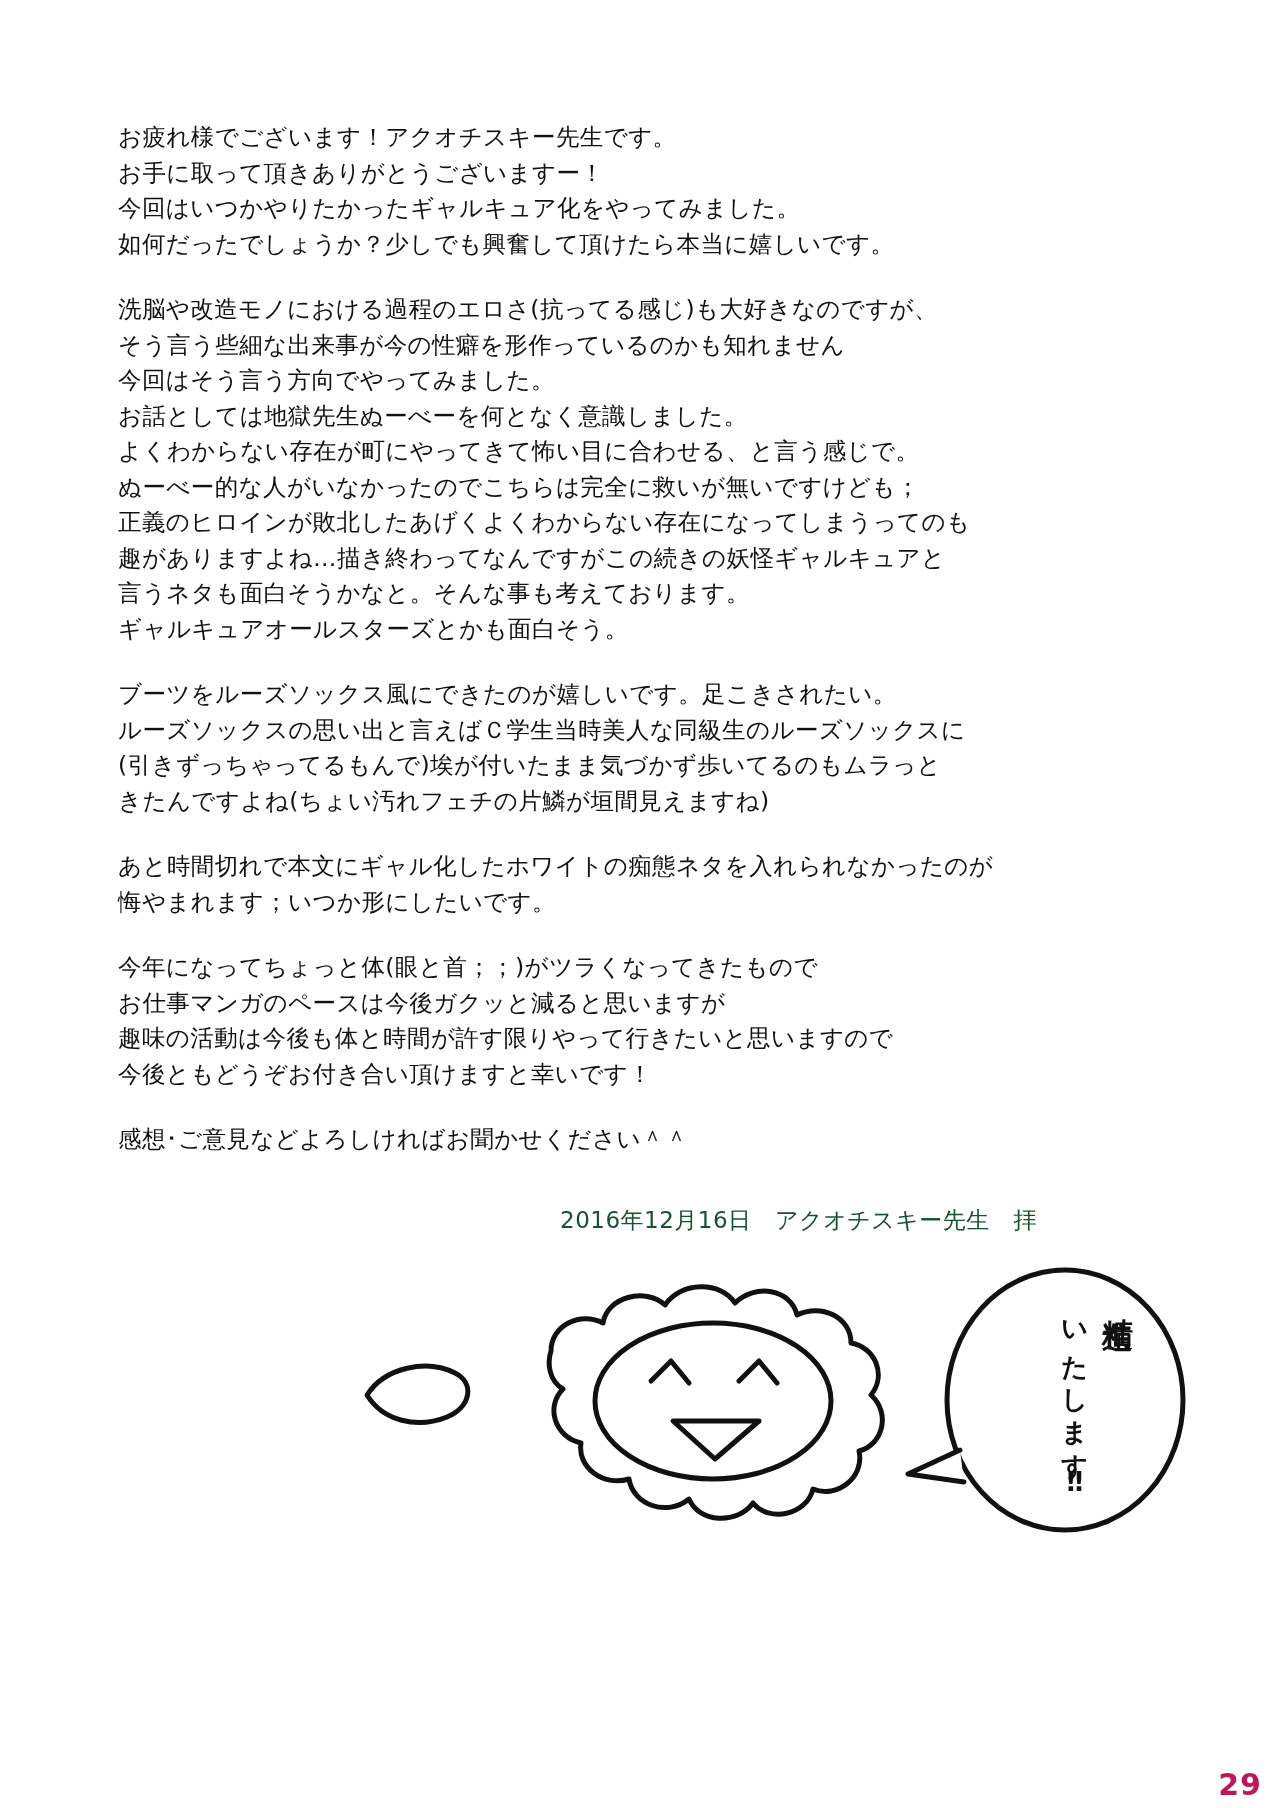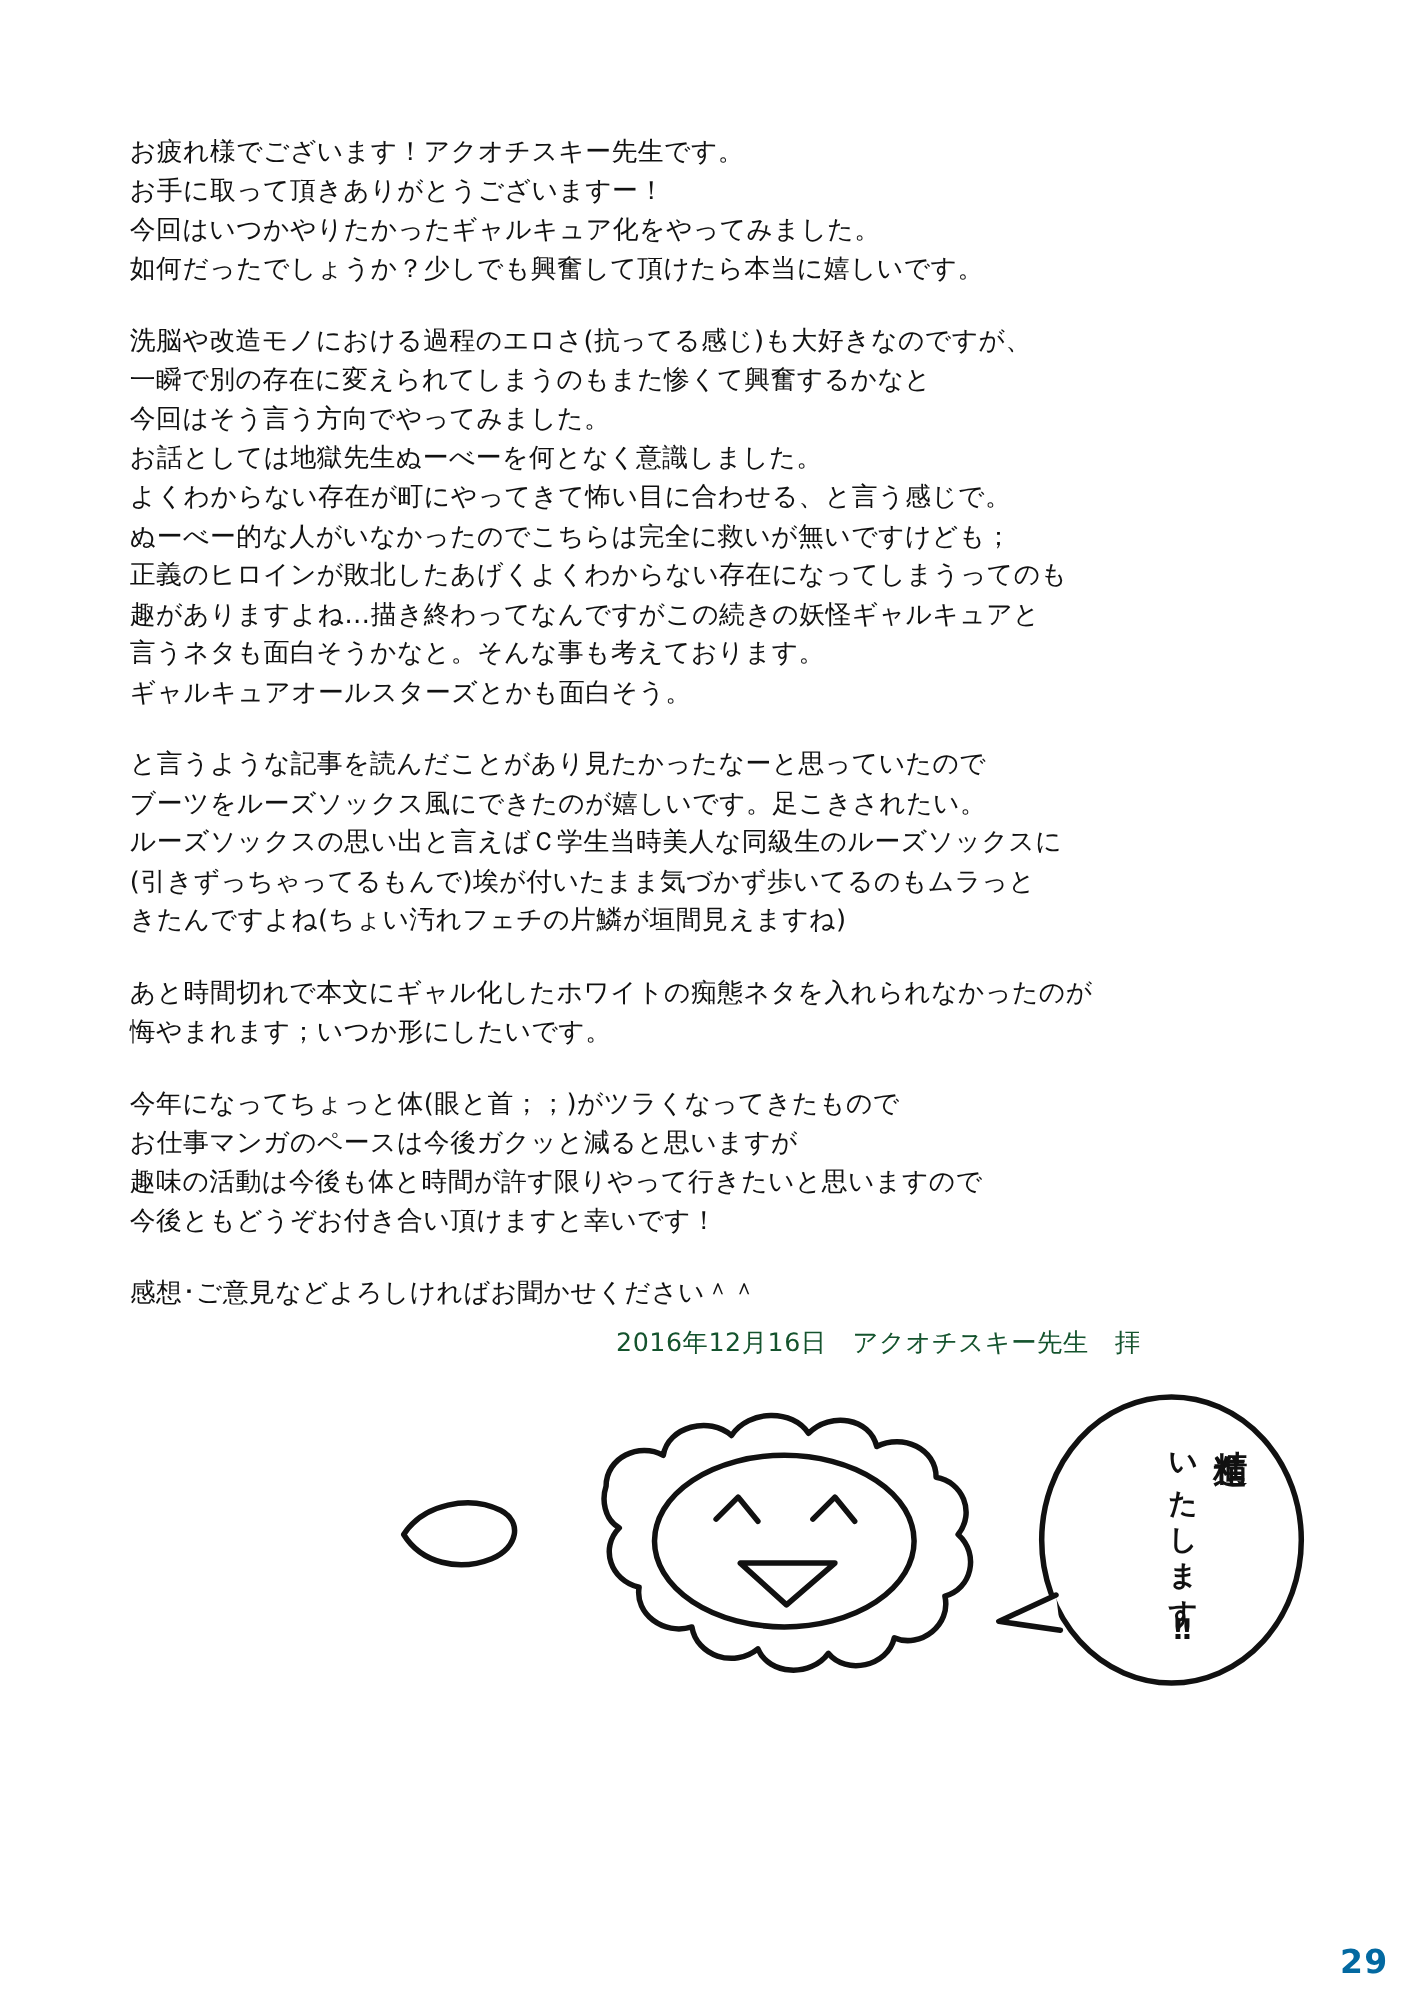--- a/index.html
+++ b/index.html
@@ -55,21 +55,21 @@
     top: 1255px;
     width: 760px;
     height: 300px;
   }
   .page-number {
     position: absolute;
     right: 18px;
     bottom: 6px;
     font-size: 30px;
     font-weight: bold;
-    color: #0369a1;
+    color: #be185d;
     letter-spacing: 1px;
   }
   .bubble-text {
     position: absolute;
     left: 1000px;
     top: 1290px;
     width: 140px;
     height: 230px;
   }
   .vtext {
@@ -93,33 +93,32 @@
 
     <div class="para">
       <div class="line">お疲れ様でございます！アクオチスキー先生です。</div>
       <div class="line">お手に取って頂きありがとうございますー！</div>
       <div class="line">今回はいつかやりたかったギャルキュア化をやってみました。</div>
       <div class="line">如何だったでしょうか？少しでも興奮して頂けたら本当に嬉しいです。</div>
     </div>
 
     <div class="para">
       <div class="line">洗脳や改造モノにおける過程のエロさ(抗ってる感じ)も大好きなのですが、</div>
-      <div class="line">一瞬で別の存在に変えられてしまうのもまた惨くて興奮するかなと</div>
+      <div class="line">そう言う些細な出来事が今の性癖を形作っているのかも知れません</div>
       <div class="line">今回はそう言う方向でやってみました。</div>
       <div class="line">お話としては地獄先生ぬーべーを何となく意識しました。</div>
       <div class="line">よくわからない存在が町にやってきて怖い目に合わせる、と言う感じで。</div>
       <div class="line">ぬーべー的な人がいなかったのでこちらは完全に救いが無いですけども；</div>
       <div class="line">正義のヒロインが敗北したあげくよくわからない存在になってしまうってのも</div>
       <div class="line">趣がありますよね…描き終わってなんですがこの続きの妖怪ギャルキュアと</div>
       <div class="line">言うネタも面白そうかなと。そんな事も考えております。</div>
       <div class="line">ギャルキュアオールスターズとかも面白そう。</div>
     </div>
 
     <div class="para">
-      <div class="line">と言うような記事を読んだことがあり見たかったなーと思っていたので</div>
       <div class="line">ブーツをルーズソックス風にできたのが嬉しいです。足こきされたい。</div>
       <div class="line">ルーズソックスの思い出と言えばＣ学生当時美人な同級生のルーズソックスに</div>
       <div class="line">(引きずっちゃってるもんで)埃が付いたまま気づかず歩いてるのもムラっと</div>
       <div class="line">きたんですよね(ちょい汚れフェチの片鱗が垣間見えますね)</div>
     </div>
 
     <div class="para">
       <div class="line">あと時間切れで本文にギャル化したホワイトの痴態ネタを入れられなかったのが</div>
       <div class="line">悔やまれます；いつか形にしたいです。</div>
     </div>

